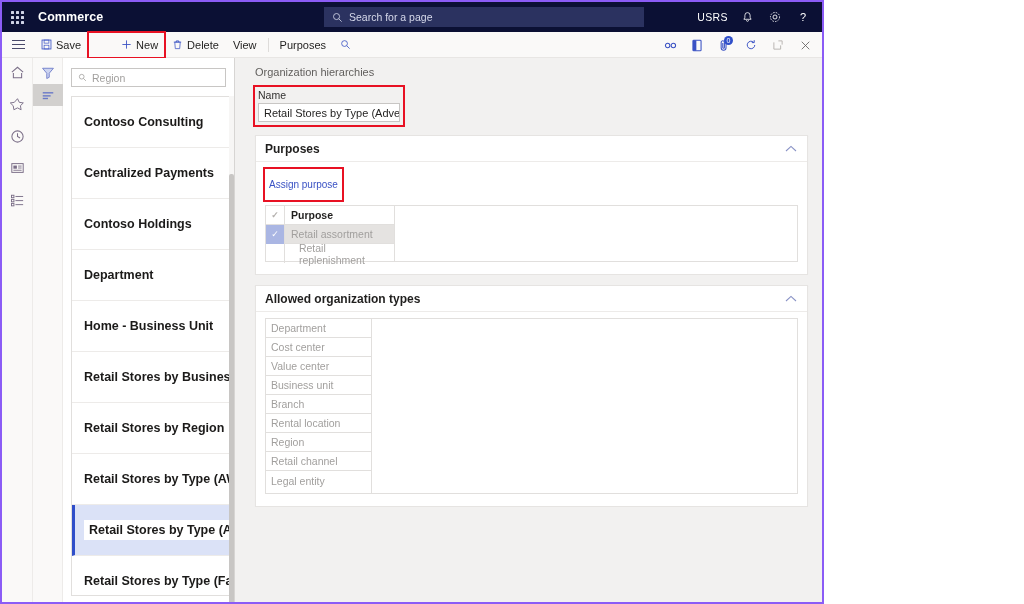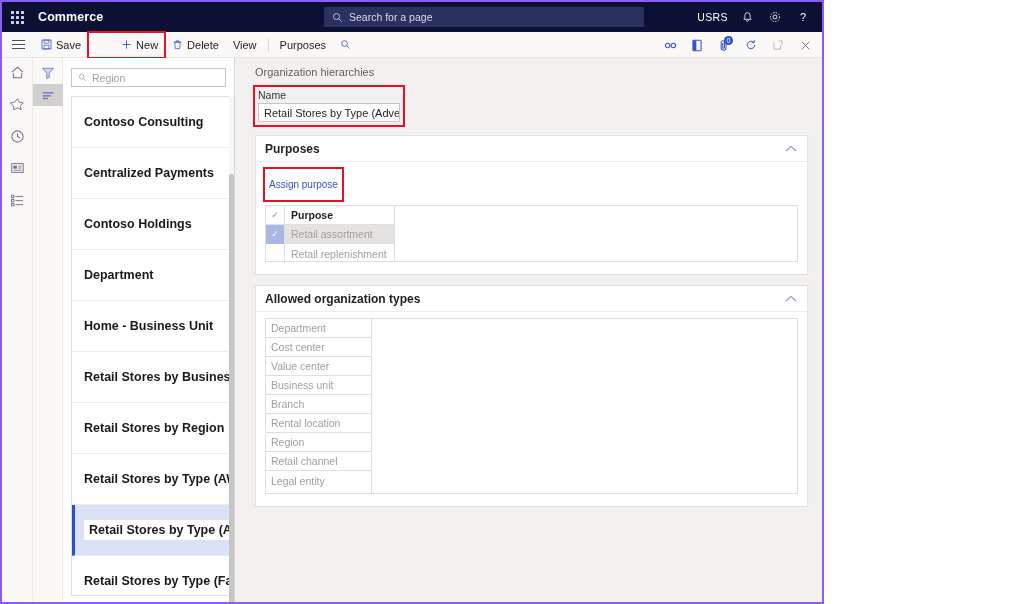--- a/index.html
+++ b/index.html
@@ -225,21 +225,21 @@
   .grid-outer {
     border: 1px solid #e1dfdd; background: #fff;
     height: 57px; display: flex;
   }
   .grid-left { width: 128px; }
   .grid-row {
     display: flex; align-items: center; height: 19px;
     border-bottom: 1px solid #e1dfdd;
     font-size: 10.5px;
   }
-  .grid-row:last-child { border-bottom: none; }
+  .grid-row:last-child { border-bottom: none; gap: 8px; }
   .grid-check {
     width: 19px; height: 19px;
     display: flex; align-items: center; justify-content: center;
     border-right: 1px solid #e1dfdd;
     color: #b3b0ad; font-size: 9px;
   }
   .grid-row.header { color: #201f1e; font-weight: bold; background: #fff; }
   .grid-row.selected { background: #e5e3e1; }
   .grid-row.selected .grid-check { background: #aab6e3; color: #ffffff; }
   .grid-cell { padding-left: 6px; color: #a19f9d; }

